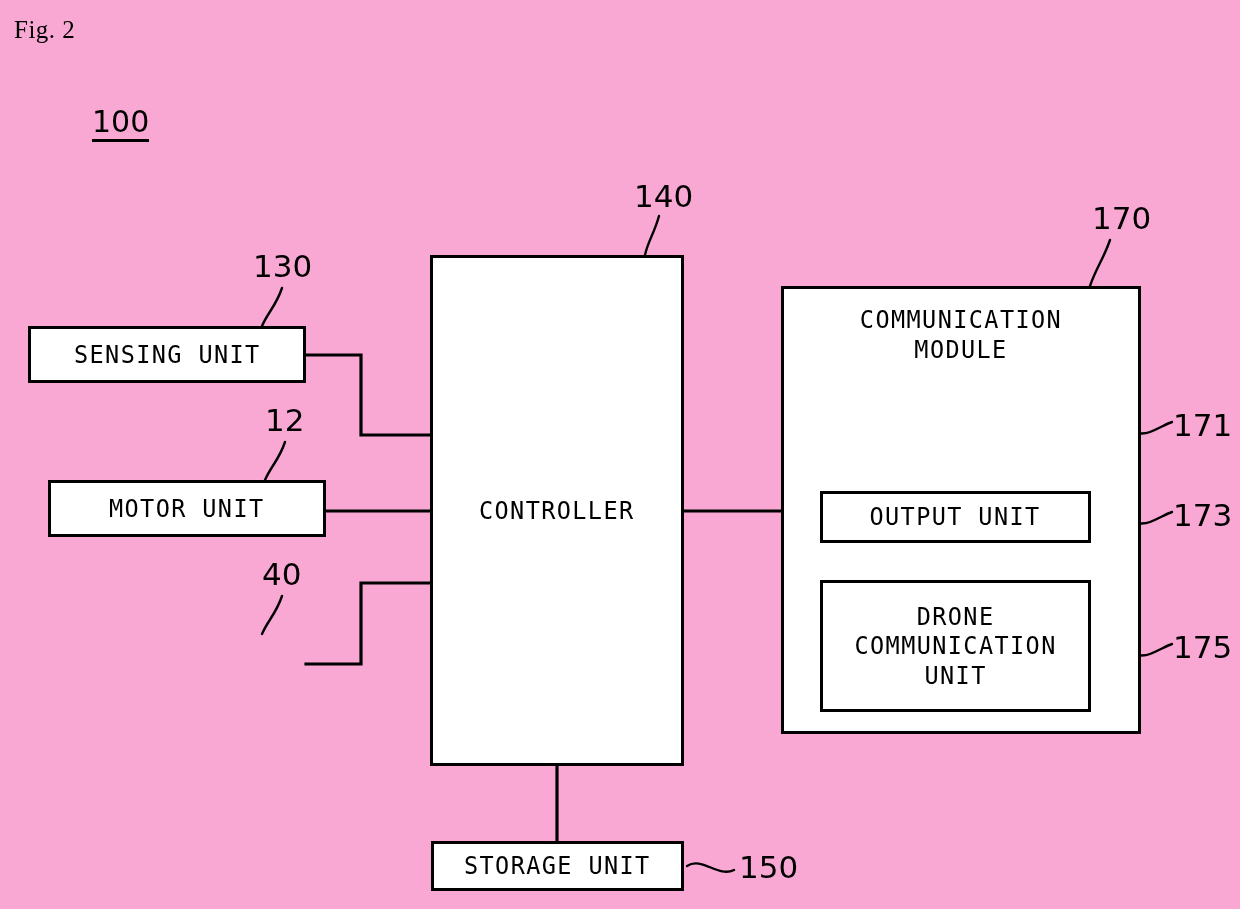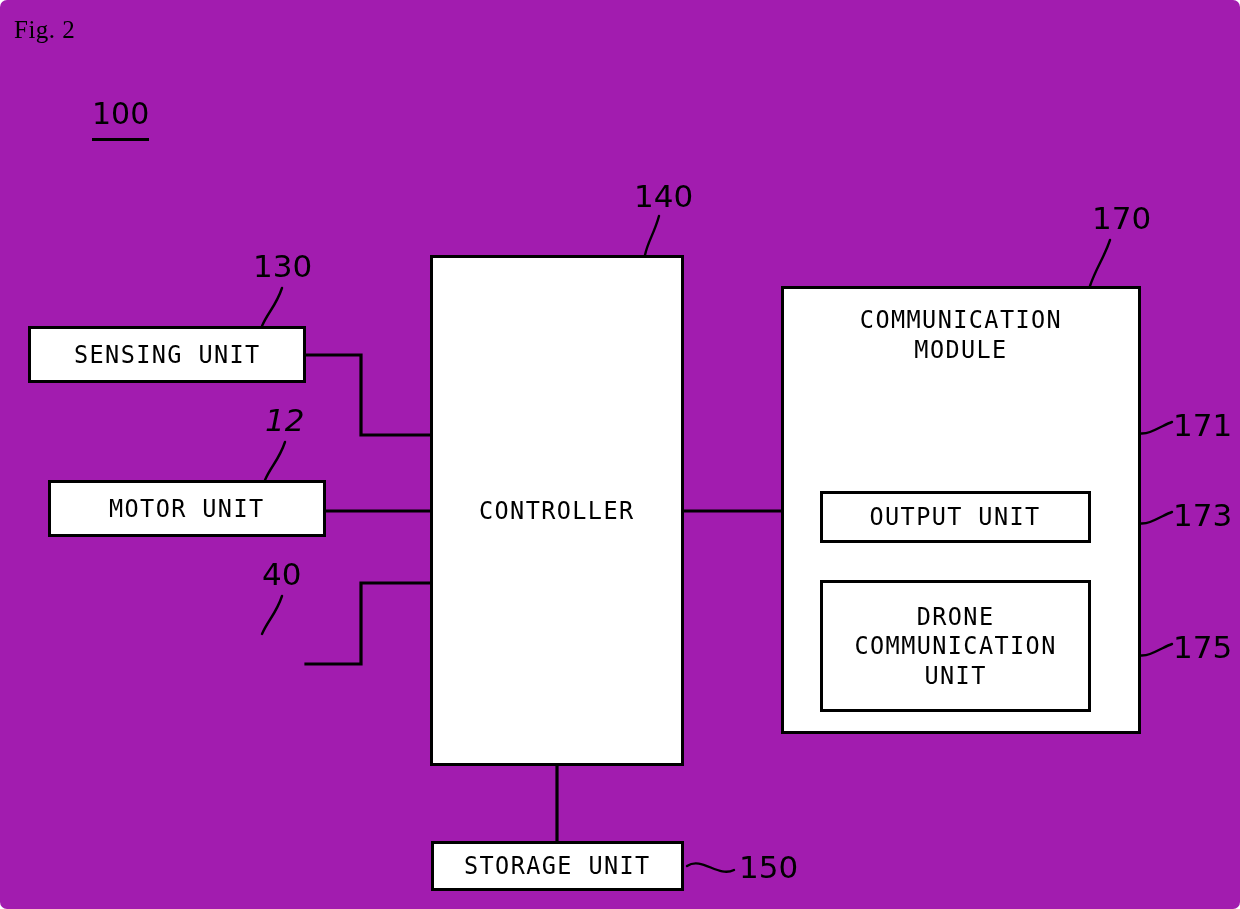--- a/index.html
+++ b/index.html
@@ -5,48 +5,47 @@
 <style>
   html, body {
     margin: 0;
     padding: 0;
     background: #ffffff;
   }
   #canvas {
     position: relative;
     width: 1240px;
     height: 909px;
-    background: #a21caf;
+    background: #f9a8d4;
     overflow: hidden;
     font-family: "DejaVu Sans Mono", "Liberation Mono", monospace;
-    border-radius: 7px;
   }
 
   
   .fig-caption {
     position: absolute;
     left: 14px;
     top: 16px;
     font-family: "Liberation Serif", "DejaVu Serif", serif;
     font-size: 25px;
     color: #000;
     letter-spacing: 0.5px;
     white-space: nowrap;
   }
 
   
   .system-ref {
     position: absolute;
     left: 92px;
-    top: 98px;
+    top: 106px;
     font-family: "DejaVu Sans", "Liberation Sans", sans-serif;
     font-size: 30px;
     color: #000;
     border-bottom: 3px solid #000;
-    padding-bottom: 8px;
+    padding-bottom: 1px;
     line-height: 1.05;
     white-space: nowrap;
   }
 
   
   .box {
     position: absolute;
     box-sizing: border-box;
     background: #ffffff;
     border: 3px solid #000;
@@ -115,21 +114,21 @@
   
   .ref {
     position: absolute;
     font-family: "DejaVu Sans", "Liberation Sans", sans-serif;
     font-size: 31px;
     color: #000;
     white-space: nowrap;
     letter-spacing: 0px;
   }
   #ref-130 { left: 253px; top: 248px; }
-  #ref-12  { left: 265px; top: 402px; font-style: italic; }
+  #ref-12  { left: 265px; top: 402px; }
   #ref-40  { left: 262px; top: 556px; }
   #ref-140 { left: 634px; top: 178px; }
   #ref-170 { left: 1092px; top: 200px; }
   #ref-171 { left: 1173px; top: 407px; }
   #ref-173 { left: 1173px; top: 497px; }
   #ref-175 { left: 1173px; top: 629px; }
   #ref-150 { left: 739px; top: 849px; }
 
   
   #wire-layer {

